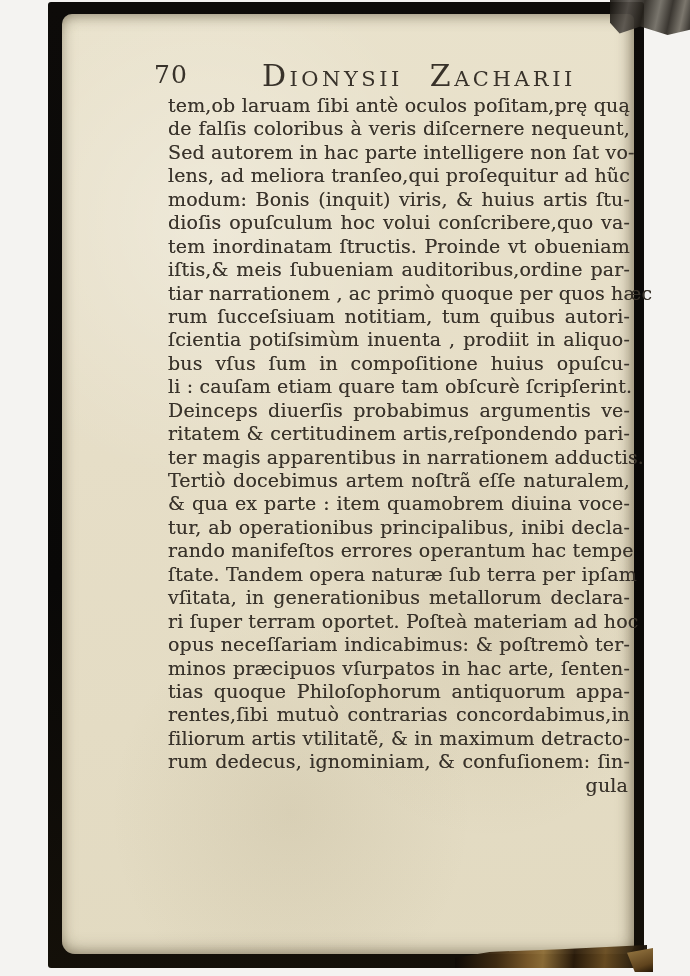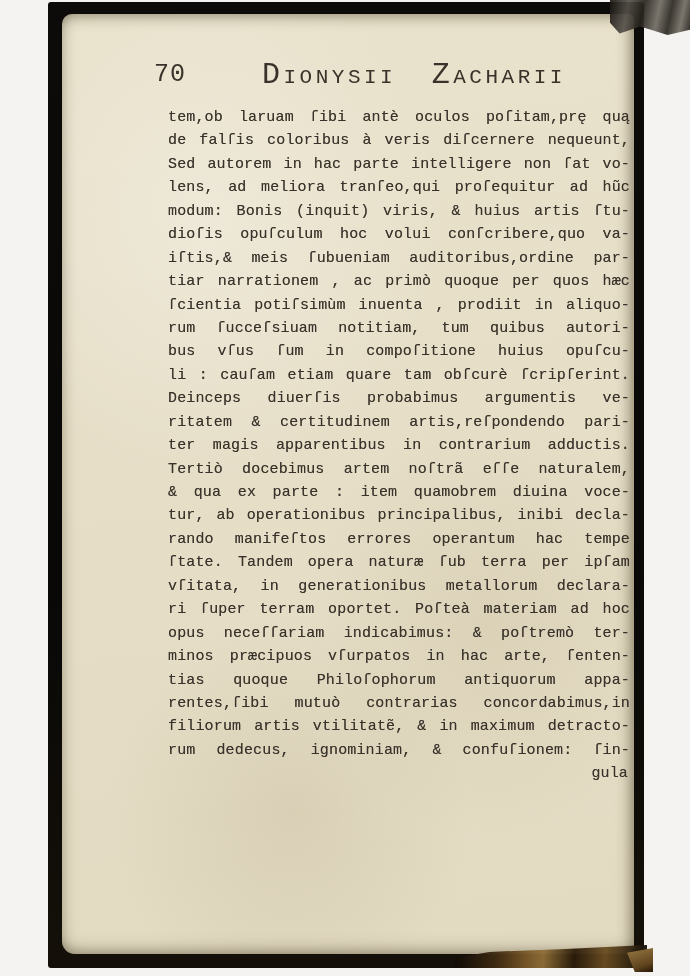--- a/index.html
+++ b/index.html
@@ -4,21 +4,21 @@
 <style>
   html, body {
     margin: 0; padding: 0;
     width: 690px; height: 976px;
     background: #f4f3f1;
     overflow: hidden;
     font-family: "DejaVu Serif", serif;
   }
   .scan {
     position: relative;
-    width: 690px; height: 976px; font-family: Liberation Mono, monospace;
+    width: 690px; height: 976px;
   }
   
   .backdrop {
     position: absolute;
     left: 48px; top: 2px;
     width: 596px; height: 966px;
     background:
       linear-gradient(180deg, #0d0b09 0%, #090807 60%, #141009 100%);
     border-radius: 3px;
   }
@@ -57,25 +57,24 @@
     left: 200px; top: 0;
     font-variant: small-caps;
     font-size: 30px;
     letter-spacing: 3.5px;
     word-spacing: 14px;
   }
   .body-text {
     position: absolute;
     left: 106px; top: 80px;
     width: 462px;
-    font-size: 15px;
+    font-size: 19px;
     line-height: 23.45px;
     letter-spacing: 0.15px;
     text-shadow: 0 0 0.5px rgba(56,50,42,0.55);
-    margin-top: 12px;
   }
   .ln {
     text-align: justify;
     text-align-last: justify;
     white-space: nowrap;
     height: 23.45px;
     overflow: visible;
   }
   .catchword-row {
     text-align-last: right;
@@ -124,29 +123,30 @@
         <span class="running-title">Dionysii Zacharii</span>
       </div>
 
       <div class="body-text">
         <div class="ln">tem,ob laruam ſibi antè oculos poſitam,prę quą</div>
         <div class="ln">de falſis coloribus à veris diſcernere nequeunt,</div>
         <div class="ln">Sed autorem in hac parte intelligere non ſat vo-</div>
         <div class="ln">lens, ad meliora tranſeo,qui proſequitur ad hũc</div>
         <div class="ln">modum: Bonis (inquit) viris, &amp; huius artis ſtu-</div>
         <div class="ln">dioſis opuſculum hoc volui conſcribere,quo va-</div>
+        <div class="ln">tem inordinatam ſtructis. Proinde vt obueniam</div>
         <div class="ln">iſtis,&amp; meis ſubueniam auditoribus,ordine par-</div>
         <div class="ln">tiar narrationem , ac primò quoque per quos hæc</div>
+        <div class="ln">rum ſucceſsiuam notitiam, tum quibus autori-</div>
         <div class="ln">ſcientia potiſsimùm inuenta , prodiit in aliquo-</div>
-        <div class="ln">rum ſucceſsiuam notitiam, tum quibus autori-</div>
         <div class="ln">bus vſus ſum in compoſitione huius opuſcu-</div>
         <div class="ln">li : cauſam etiam quare tam obſcurè ſcripſerint.</div>
         <div class="ln">Deinceps diuerſis probabimus argumentis ve-</div>
         <div class="ln">ritatem &amp; certitudinem artis,reſpondendo pari-</div>
-        <div class="ln">ter magis apparentibus in contrarium adductis.</div>
+        <div class="ln">ter magis apparentibus in narrationem adductis.</div>
         <div class="ln">Tertiò docebimus artem noſtrã eſſe naturalem,</div>
         <div class="ln">&amp; qua ex parte : item quamobrem diuina voce-</div>
         <div class="ln">tur, ab operationibus principalibus, inibi decla-</div>
         <div class="ln">rando manifeſtos errores operantum hac tempe</div>
         <div class="ln">ſtate. Tandem opera naturæ ſub terra per ipſam</div>
         <div class="ln">vſitata, in generationibus metallorum declara-</div>
         <div class="ln">ri ſuper terram oportet. Poſteà materiam ad hoc</div>
         <div class="ln">opus neceſſariam indicabimus: &amp; poſtremò ter-</div>
         <div class="ln">minos præcipuos vſurpatos in hac arte, ſenten-</div>
         <div class="ln">tias quoque Philoſophorum antiquorum appa-</div>

